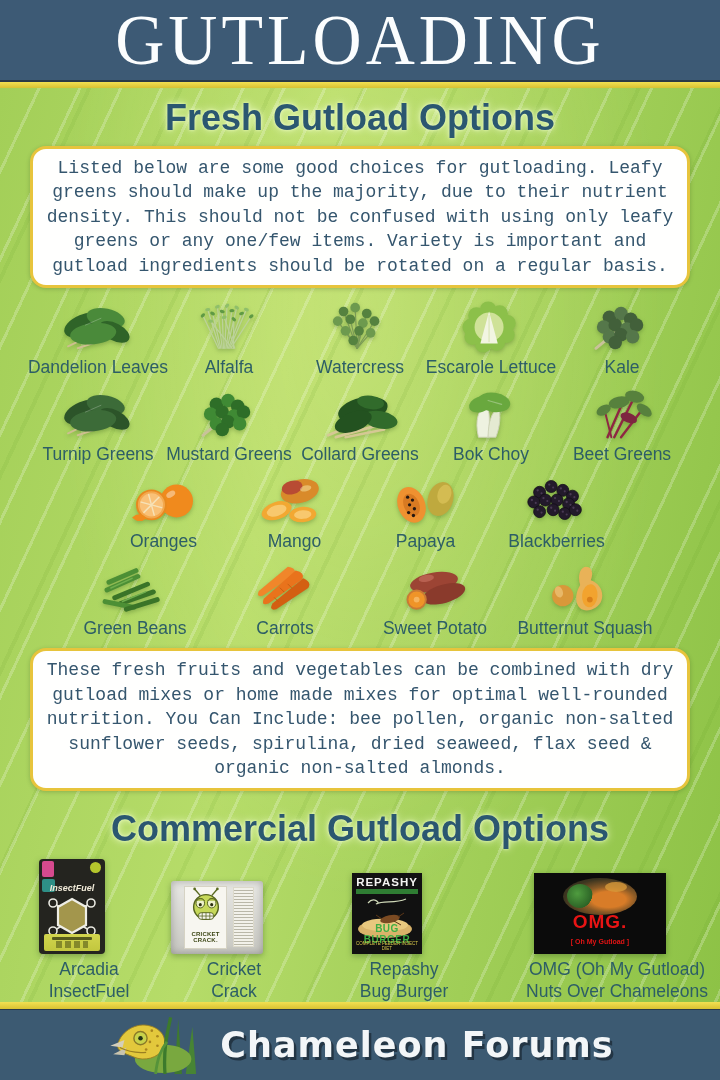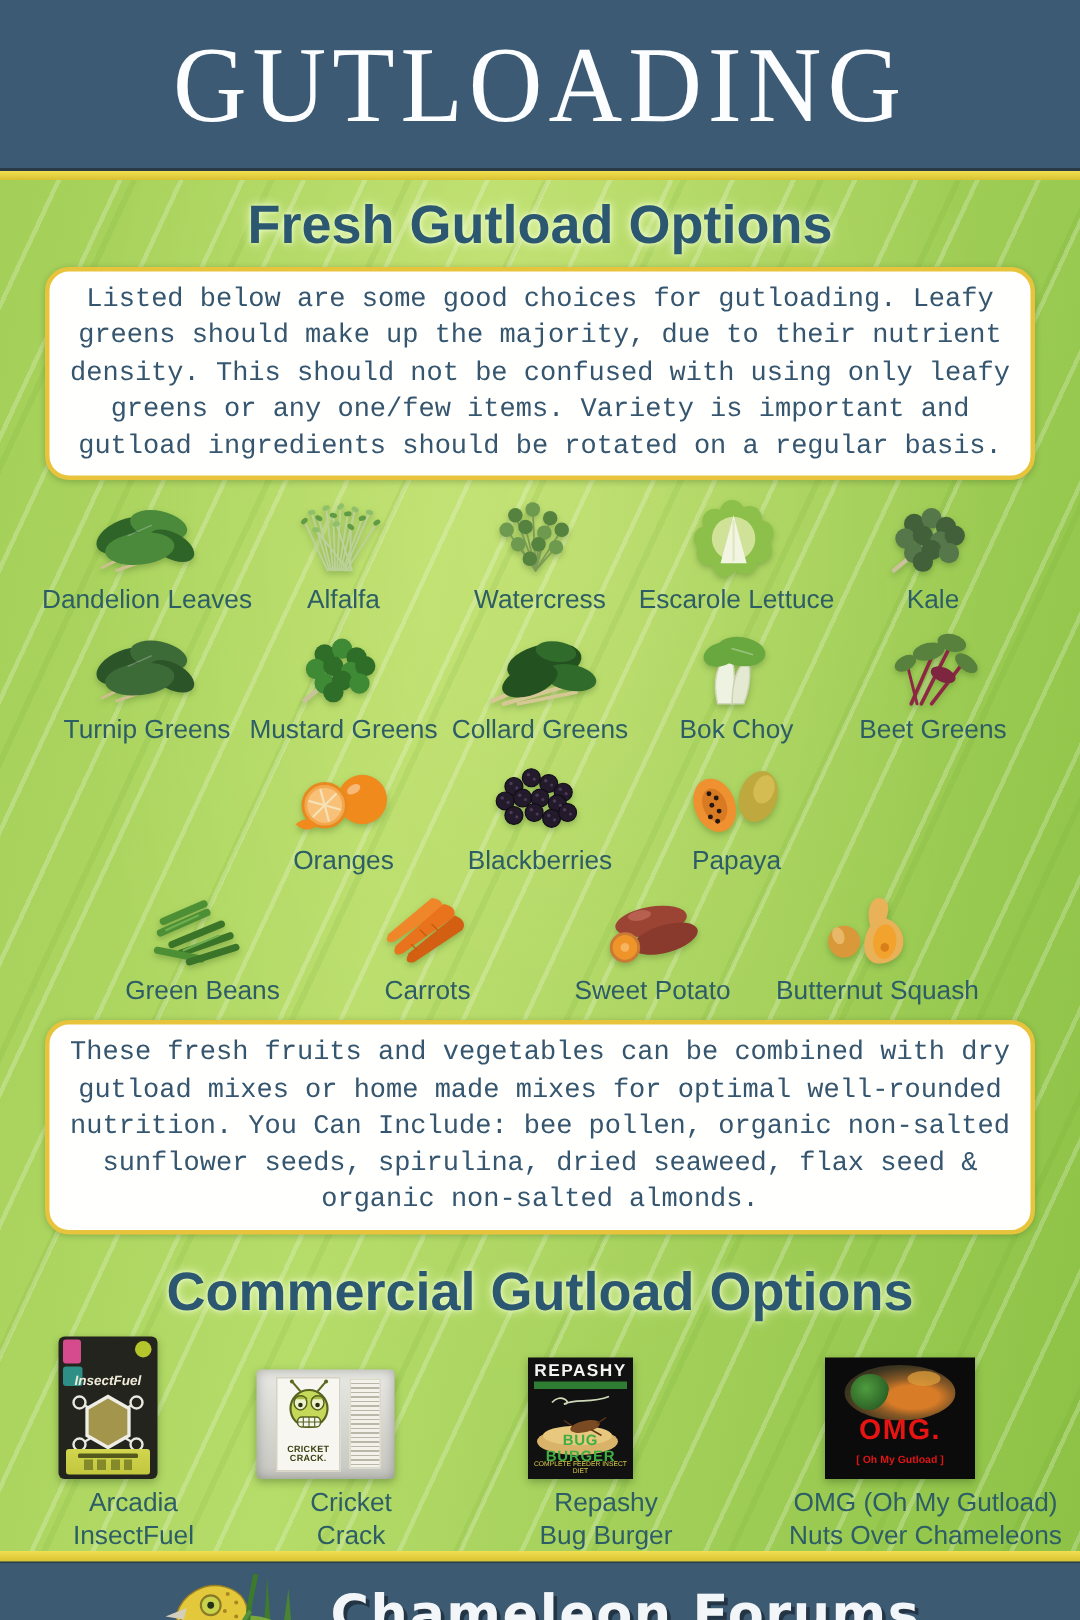--- a/index.html
+++ b/index.html
@@ -1,20 +1,20 @@
 <!DOCTYPE html>
 <html style="--header-bg: #3d5a75; --box-border: #e7c43c; --title-color: #2b5770; --text-color: #35566e; --label-color: #2d5e66; --footer-bg: #3c5a72;"><head>
 <meta charset="utf-8">
 <style>
   html,body{margin:0;padding:0;}
   body{width:720px;height:1080px;font-family:"Liberation Sans", sans-serif;background:#777;}
   .page{width:720px;height:1080px;display:flex;flex-direction:column;overflow:hidden;position:relative;background:#9ccb53;}
 
   
-  header{height:112px;background:var(--header-bg,#3d5a75);display:flex;align-items:center;justify-content:center;flex:0 0 auto;}
+  header{height:80px;background:var(--header-bg,#3d5a75);display:flex;align-items:center;justify-content:center;flex:0 0 auto;}
   .main-title{font-family:"Liberation Serif", serif;font-weight:400;color:#fbfdfe;font-size:68px;letter-spacing:4px;margin:0;line-height:1;transform:scaleY(1.06);}
   .gold-strip{height:6px;background:linear-gradient(#f2e052,#d8c232);border-top:2px solid #2a3a47;flex:0 0 auto;}
   .gold-strip.bottom{border-top:none;border-bottom:1px solid #2a3a47;height:7px;}
 
   
   main{flex:1 1 auto;display:flex;flex-direction:column;
     background:
       repeating-linear-gradient(115deg, rgba(255,255,255,0) 0 34px, rgba(255,255,255,0.22) 34px 37px),
       repeating-linear-gradient(115deg, rgba(90,150,30,0) 0 79px, rgba(90,150,30,0.10) 79px 83px),
       radial-gradient(ellipse at 50% 25%, rgba(255,255,170,0.22), rgba(255,255,170,0) 60%),
@@ -62,21 +62,21 @@
   .ck-panel{position:absolute;right:9px;top:6px;width:21px;height:60px;background:#f2f1ea;border:1px solid #dcd9ca;box-sizing:border-box;
     background-image:repeating-linear-gradient(#f2f1ea 0 2px,#b9b7a8 2px 3px);}
 
   .pkg-repashy{width:70px;height:81px;background:#111;position:relative;overflow:hidden;}
   .rp-brand{color:#f4f4f2;font-size:11.5px;font-weight:bold;letter-spacing:1px;text-align:center;margin-top:3px;}
   .rp-bar{height:5px;background:#2f7d33;margin:1px 4px;}
   .rp-sign{display:block;margin:0 auto;}
   .rp-name{position:absolute;bottom:9px;left:0;width:100%;text-align:center;color:#3fae44;font-weight:bold;font-size:10px;letter-spacing:.5px;}
   .rp-sub{position:absolute;bottom:3px;left:0;width:100%;text-align:center;color:#d8c84a;font-size:4.5px;}
 
-  .pkg-omg{width:100px;height:81px;background:#0b0b0b;position:relative;}
+  .pkg-omg{width:100px;height:81px;background:#0b0b0b;position:relative;padding-left:32px;}
   .omg-oval{position:absolute;top:5px;left:50%;transform:translateX(-50%);width:74px;height:37px;border-radius:50%;overflow:hidden;
     background:radial-gradient(ellipse at 62% 58%, #d87c28 0 26%, #8a5a26 42%, #3c3520 68%, #22201488 100%),#2a2618;}
   .omg-oval::before{content:"";position:absolute;left:4px;top:6px;width:26px;height:24px;border-radius:50%;
     background:radial-gradient(circle at 40% 40%, #4f9c3f, #2c6326 70%, transparent 72%);}
   .omg-oval::after{content:"";position:absolute;right:10px;top:4px;width:22px;height:10px;border-radius:50%;background:#d89a3a;opacity:.8;}
   .omg-word{position:absolute;bottom:21px;left:0;width:100%;text-align:center;color:#e81414;font-size:19px;font-weight:bold;letter-spacing:1px;}
   .omg-sub{position:absolute;bottom:9px;left:0;width:100%;text-align:center;color:#e01414;font-size:7px;font-weight:bold;}
 
   
   footer{height:70px;background:var(--footer-bg,#3c5a72);position:relative;display:flex;align-items:center;justify-content:center;flex:0 0 auto;}
@@ -310,20 +310,51 @@
                 <line x1="42" y1="34" x2="52.625184089179754" y2="36.847009496127725" stroke="#f6e2b8" stroke-width="1.5" stroke-linecap="round"></line>
                 <line x1="42" y1="34" x2="44.847009496127725" y2="44.625184089179754" stroke="#f6e2b8" stroke-width="1.5" stroke-linecap="round"></line>
                 <line x1="42" y1="34" x2="34.22182540694798" y2="41.77817459305202" stroke="#f6e2b8" stroke-width="1.5" stroke-linecap="round"></line>
                 <line x1="42" y1="34" x2="31.374815910820246" y2="31.152990503872275" stroke="#f6e2b8" stroke-width="1.5" stroke-linecap="round"></line>
                 <line x1="42" y1="34" x2="39.152990503872275" y2="23.37481591082025" stroke="#f6e2b8" stroke-width="1.5" stroke-linecap="round"></line>
                 <line x1="42" y1="34" x2="49.77817459305202" y2="26.221825406947975" stroke="#f6e2b8" stroke-width="1.5" stroke-linecap="round"></line>
                 <path d="M22,47 Q30,40 37,48 Q29,54 22,47 Z" fill="#f08a1d"></path>
               </svg>
             </div>
             <div class="food-label">Oranges</div>
+          </div>
+          <div class="food-item">
+            <div class="food-icon">
+              <svg viewBox="0 0 110 60" xmlns="http://www.w3.org/2000/svg">
+                <ellipse cx="60" cy="20" rx="20" ry="12" fill="#d98a2a" transform="rotate(-14 60 20)"></ellipse>
+                <ellipse cx="52" cy="16" rx="11" ry="7" fill="#b84b33" transform="rotate(-14 52 16)"></ellipse>
+                <ellipse cx="66" cy="17" rx="6" ry="3" fill="rgba(255,255,200,.4)" transform="rotate(-14 66 17)"></ellipse>
+                <ellipse cx="36" cy="40" rx="16" ry="9" fill="#f2a832" transform="rotate(-18 36 40)"></ellipse>
+                <ellipse cx="36" cy="40" rx="10.5" ry="5.5" fill="#f8c86e" transform="rotate(-18 36 40)"></ellipse>
+                <ellipse cx="63" cy="44" rx="14" ry="8" fill="#f2a832" transform="rotate(-4 63 44)"></ellipse>
+                <ellipse cx="63" cy="44" rx="9" ry="4.5" fill="#f8c86e" transform="rotate(-4 63 44)"></ellipse>
+              </svg>
+            </div>
+            <div class="food-label">Mango</div>
+          </div>
+          <div class="food-item">
+            <div class="food-icon">
+              <svg viewBox="0 0 110 60" xmlns="http://www.w3.org/2000/svg">
+                <ellipse cx="70" cy="28" rx="13" ry="18" fill="#bfa93e" transform="rotate(18 70 28)"></ellipse>
+                <ellipse cx="74" cy="23" rx="7" ry="10" fill="#d4bc52" transform="rotate(18 74 23)"></ellipse>
+                <ellipse cx="40" cy="34" rx="14" ry="19" fill="#ef9130" transform="rotate(-22 40 34)"></ellipse>
+                <ellipse cx="40" cy="34" rx="8" ry="12" fill="#d87a22" transform="rotate(-22 40 34)"></ellipse>
+                <circle cx="36" cy="26" r="1.7" fill="#241712"></circle>
+                <circle cx="41" cy="29" r="1.7" fill="#241712"></circle>
+                <circle cx="38" cy="34" r="1.7" fill="#241712"></circle>
+                <circle cx="43" cy="38" r="1.7" fill="#241712"></circle>
+                <circle cx="37" cy="42" r="1.7" fill="#241712"></circle>
+                <circle cx="42" cy="45" r="1.7" fill="#241712"></circle>
+              </svg>
+            </div>
+            <div class="food-label">Papaya</div>
           </div>
           <div class="food-item">
             <div class="food-icon">
               <svg viewBox="0 0 110 60" xmlns="http://www.w3.org/2000/svg">
                 <circle cx="37" cy="21" r="6.2" fill="#231a2b" stroke="#120c18" stroke-width="0.8"></circle>
                 <circle cx="49" cy="15" r="6.2" fill="#231a2b" stroke="#120c18" stroke-width="0.8"></circle>
                 <circle cx="61" cy="19" r="6.2" fill="#231a2b" stroke="#120c18" stroke-width="0.8"></circle>
                 <circle cx="71" cy="25" r="6.2" fill="#231a2b" stroke="#120c18" stroke-width="0.8"></circle>
                 <circle cx="31" cy="31" r="6.2" fill="#231a2b" stroke="#120c18" stroke-width="0.8"></circle>
                 <circle cx="43" cy="29" r="6.2" fill="#231a2b" stroke="#120c18" stroke-width="0.8"></circle>
@@ -354,37 +385,20 @@
                 <circle cx="49" cy="37" r="1.2" fill="#4a3a55"></circle>
                 <circle cx="53" cy="40" r="1.1" fill="#4a3a55"></circle>
                 <circle cx="61" cy="41" r="1.2" fill="#4a3a55"></circle>
                 <circle cx="65" cy="44" r="1.1" fill="#4a3a55"></circle>
                 <circle cx="72" cy="37" r="1.2" fill="#4a3a55"></circle>
                 <circle cx="76" cy="40" r="1.1" fill="#4a3a55"></circle>
               </svg>
             </div>
             <div class="food-label">Blackberries</div>
           </div>
-          <div class="food-item">
-            <div class="food-icon">
-              <svg viewBox="0 0 110 60" xmlns="http://www.w3.org/2000/svg">
-                <ellipse cx="70" cy="28" rx="13" ry="18" fill="#bfa93e" transform="rotate(18 70 28)"></ellipse>
-                <ellipse cx="74" cy="23" rx="7" ry="10" fill="#d4bc52" transform="rotate(18 74 23)"></ellipse>
-                <ellipse cx="40" cy="34" rx="14" ry="19" fill="#ef9130" transform="rotate(-22 40 34)"></ellipse>
-                <ellipse cx="40" cy="34" rx="8" ry="12" fill="#d87a22" transform="rotate(-22 40 34)"></ellipse>
-                <circle cx="36" cy="26" r="1.7" fill="#241712"></circle>
-                <circle cx="41" cy="29" r="1.7" fill="#241712"></circle>
-                <circle cx="38" cy="34" r="1.7" fill="#241712"></circle>
-                <circle cx="43" cy="38" r="1.7" fill="#241712"></circle>
-                <circle cx="37" cy="42" r="1.7" fill="#241712"></circle>
-                <circle cx="42" cy="45" r="1.7" fill="#241712"></circle>
-              </svg>
-            </div>
-            <div class="food-label">Papaya</div>
-          </div>
         </div>
         <div class="food-row cols-4">
           <div class="food-item">
             <div class="food-icon">
               <svg viewBox="0 0 110 60" xmlns="http://www.w3.org/2000/svg">
                 <line x1="26" y1="32" x2="58" y2="18" stroke="#4c8f35" stroke-width="5" stroke-linecap="round"></line>
                 <line x1="34" y1="40" x2="68" y2="26" stroke="#3a7428" stroke-width="5" stroke-linecap="round"></line>
                 <line x1="28" y1="24" x2="56" y2="12" stroke="#4c8f35" stroke-width="5" stroke-linecap="round"></line>
                 <line x1="40" y1="46" x2="74" y2="34" stroke="#3a7428" stroke-width="5" stroke-linecap="round"></line>
                 <line x1="24" y1="44" x2="54" y2="50" stroke="#4c8f35" stroke-width="5" stroke-linecap="round"></line>

